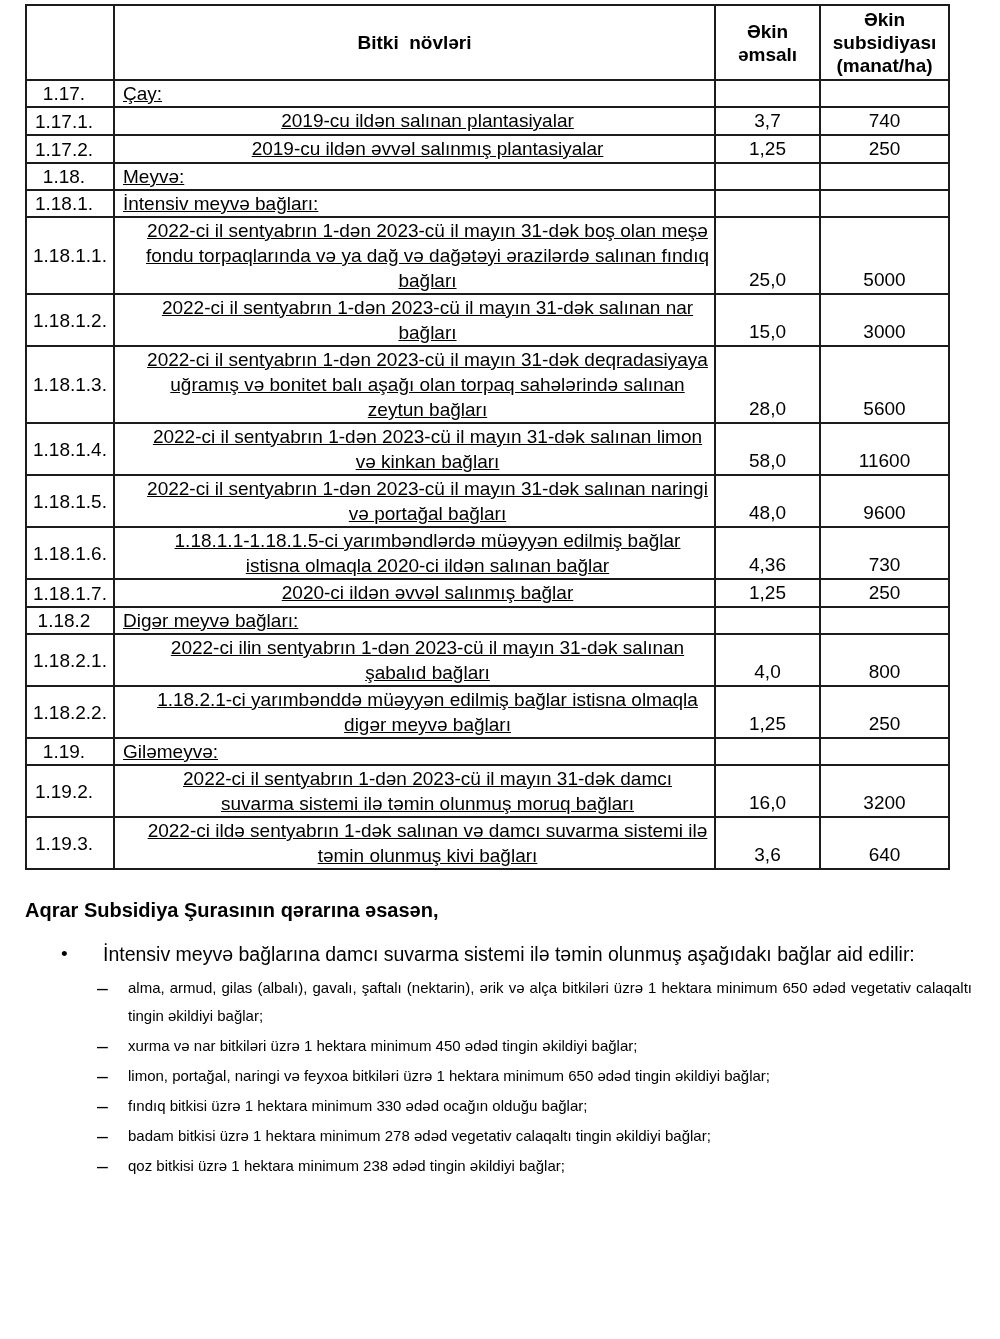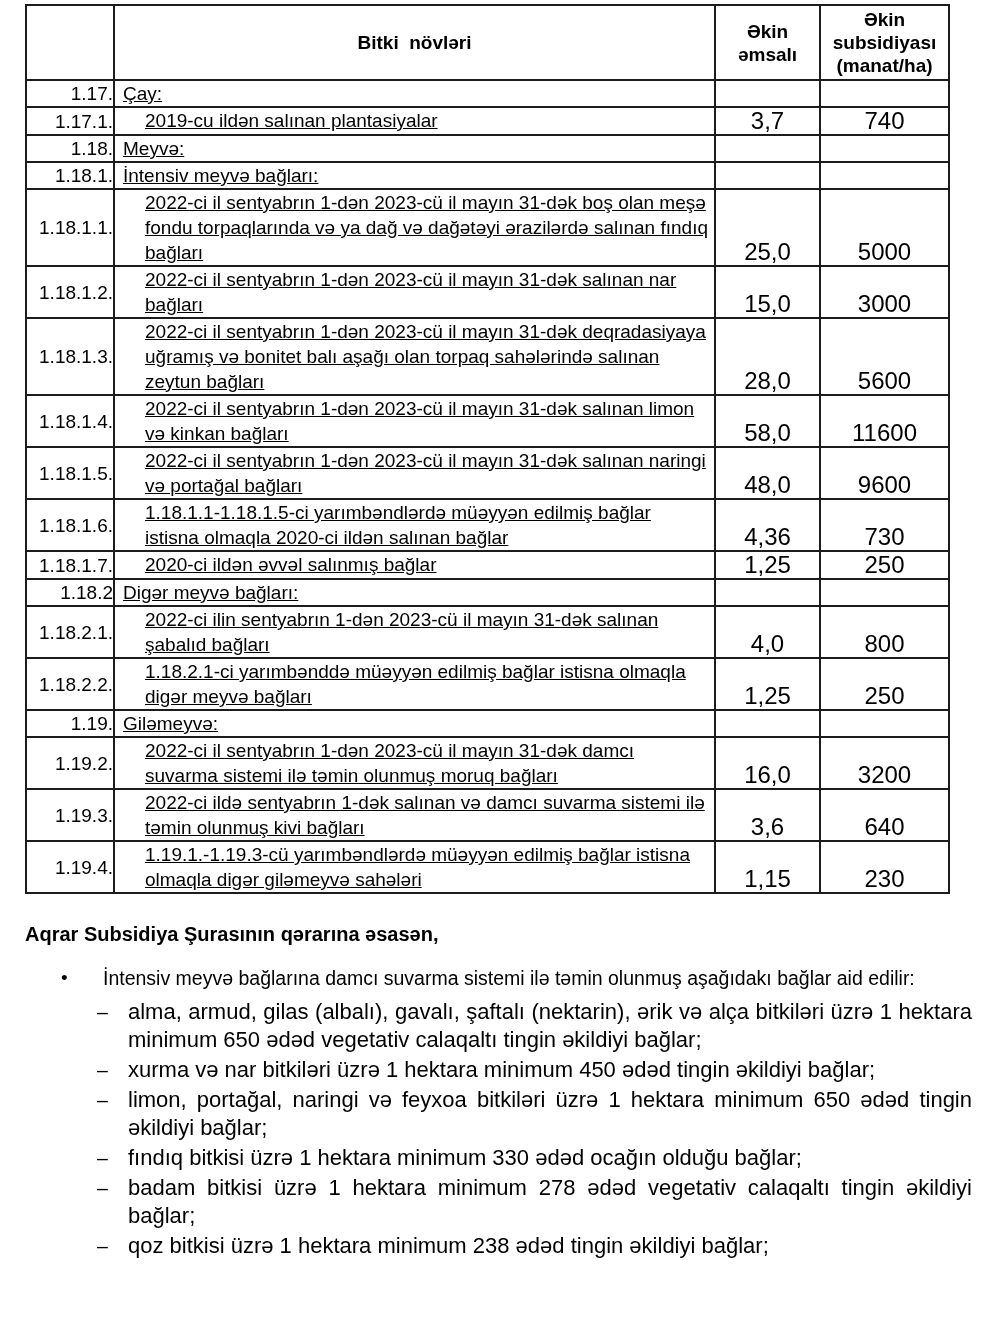--- a/index.html
+++ b/index.html
@@ -32,36 +32,37 @@
     font-size: 19px;
     line-height: 23px;
     text-align: center;
     vertical-align: middle;
     padding: 2px 2px;
     white-space: pre-wrap;
   }
   td.num {
     font-size: 19px;
     line-height: 25px;
-    text-align: right;
+    text-align: center;
     vertical-align: middle;
-    padding: 0 0 0 6px;
+    padding: 0 18px 0 6px;
   }
   td.desc {
     font-size: 19px;
     line-height: 25px;
     vertical-align: top;
     padding: 0 4px 0 8px;
     text-decoration: underline;
   }
   td.desc.item {
     padding-left: 30px;
+    text-align: center;
   }
   td.val {
-    font-size: 24px;
+    font-size: 19px;
     line-height: 25px;
     text-align: center;
     vertical-align: bottom;
     padding: 0 2px 1px 2px;
   }
   .notes-heading {
     margin: 27px 0 0 0;
     font-weight: bold;
     font-size: 20px;
     line-height: 26px;
@@ -91,21 +92,21 @@
     margin-bottom: 2px;
   }
   .dash-marker {
     width: 31px;
     flex: 0 0 31px;
     font-size: 19.5px;
     line-height: 28px;
   }
   .dash-text {
     flex: 1;
-    font-size: 22px;
+    font-size: 15px;
     line-height: 28px;
     text-align: justify;
   }
 </style>
 </head>
 <body>
 
 <div class="page">
 
   <table class="subsidy">
@@ -130,20 +131,26 @@
           <td class="val"></td>
           <td class="val"></td>
         </tr>
         <tr>
           <td class="num">1.17.1.</td>
           <td class="desc item">2019-cu ildən salınan plantasiyalar</td>
           <td class="val">3,7</td>
           <td class="val">740</td>
         </tr>
         <tr>
+          <td class="num">1.17.2.</td>
+          <td class="desc item">2019-cu ildən əvvəl salınmış plantasiyalar</td>
+          <td class="val">1,25</td>
+          <td class="val">250</td>
+        </tr>
+        <tr>
           <td class="num">1.18.</td>
           <td class="desc cat">Meyvə:</td>
           <td class="val"></td>
           <td class="val"></td>
         </tr>
         <tr>
           <td class="num">1.18.1.</td>
           <td class="desc cat">İntensiv meyvə bağları:</td>
           <td class="val"></td>
           <td class="val"></td>
@@ -219,26 +226,20 @@
           <td class="desc item">2022-ci il sentyabrın 1-dən 2023-cü il mayın 31-dək damcı suvarma sistemi ilə təmin olunmuş moruq bağları</td>
           <td class="val">16,0</td>
           <td class="val">3200</td>
         </tr>
         <tr>
           <td class="num">1.19.3.</td>
           <td class="desc item">2022-ci ildə sentyabrın 1-dək salınan və damcı suvarma sistemi ilə təmin olunmuş kivi bağları</td>
           <td class="val">3,6</td>
           <td class="val">640</td>
         </tr>
-        <tr>
-          <td class="num">1.19.4.</td>
-          <td class="desc item">1.19.1.-1.19.3-cü yarımbəndlərdə müəyyən edilmiş bağlar istisna olmaqla digər giləmeyvə sahələri</td>
-          <td class="val">1,15</td>
-          <td class="val">230</td>
-        </tr>
       </tbody>
   </table>
 
   <div class="notes-heading">Aqrar Subsidiya Şurasının qərarına əsasən,</div>
 
   <div class="bullet-row">
     <div class="bullet-marker">•</div>
     <div class="bullet-text">İntensiv meyvə bağlarına damcı suvarma sistemi ilə təmin olunmuş aşağıdakı bağlar aid edilir:</div>
   </div>
 

